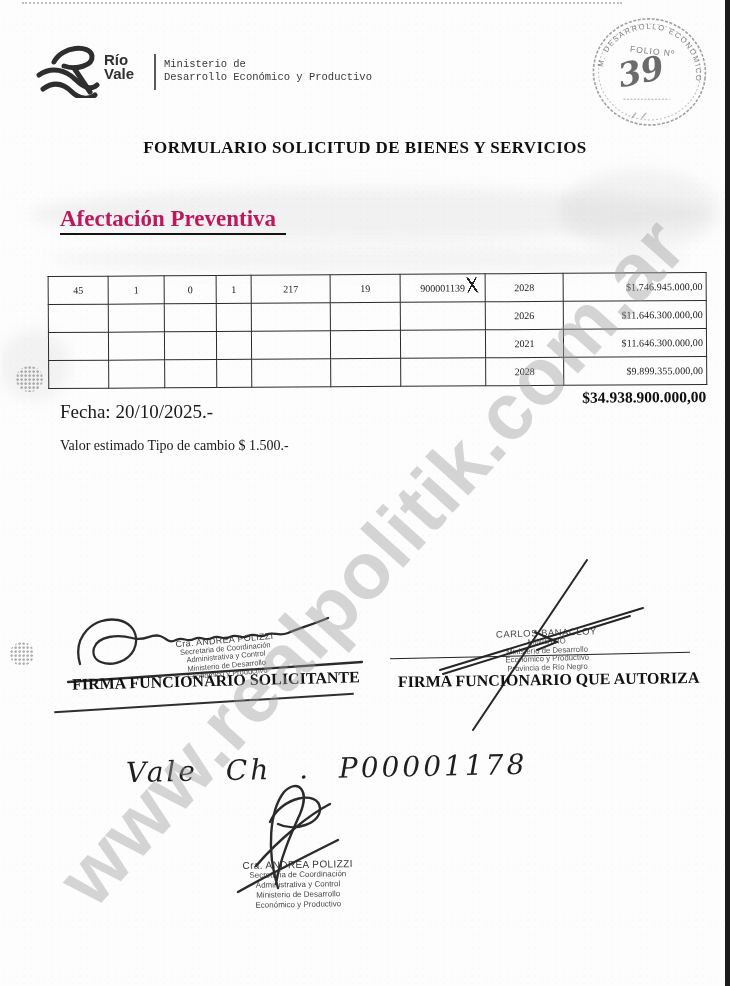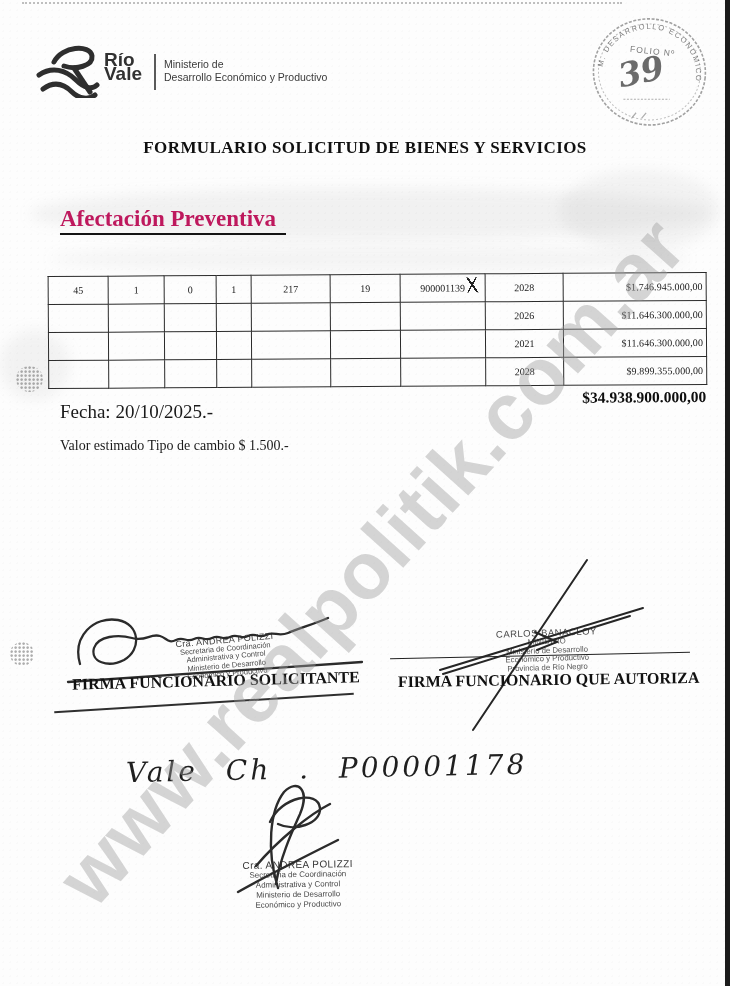--- a/index.html
+++ b/index.html
@@ -15,23 +15,23 @@
   
   .top-edge{left:22px;top:2px;width:600px;height:0;border-top:2px dotted rgba(90,90,90,.38);}
   .right-strip{right:0;top:0;width:5px;height:986px;background:#1b1b1b;}
   .smudge{filter:blur(7px);border-radius:50%;}
   .sm1{left:30px;top:188px;width:680px;height:52px;background:rgba(140,140,140,.10);}
   .sm2{left:50px;top:246px;width:640px;height:26px;background:rgba(140,140,140,.08);}
   .sm3{left:560px;top:170px;width:160px;height:80px;background:rgba(150,150,150,.10);}
   .sm4{left:0px;top:330px;width:70px;height:70px;background:rgba(150,150,150,.10);}
   
   .logo-rio{left:104px;top:53px;font-family:"Liberation Sans","DejaVu Sans",sans-serif;
-    font-weight:bold;font-size:19px;line-height:14px;color:#313131;}
+    font-weight:bold;font-size:15px;line-height:14px;color:#313131;}
   .logo-div{left:154px;top:54px;width:1.5px;height:36px;background:#5a5a5a;}
-  .logo-min{left:164px;top:58px;font-family:Liberation Sans, sans-serif;
+  .logo-min{left:164px;top:58px;font-family:Liberation Mono, monospace;
     font-size:10.5px;line-height:13px;color:#3a3a3a;}
   
   .stamp-top{left:576px;top:2px;width:148px;height:148px;transform:rotate(6deg);}
   .folio-num{left:618px;top:52px;font-family:"DejaVu Serif",serif;font-style:italic;
     font-size:33px;font-weight:bold;color:rgba(70,70,70,.8);transform:rotate(-12deg);}
   
   .title{left:0;top:138px;width:730px;text-align:center;font-weight:bold;font-size:17px;
     letter-spacing:.4px;color:#101010;}
   .heading{left:60px;top:206px;font-weight:bold;font-size:23px;color:#be185d;
     border-bottom:2.2px solid #141414;padding:0 10px 1px 0;}

